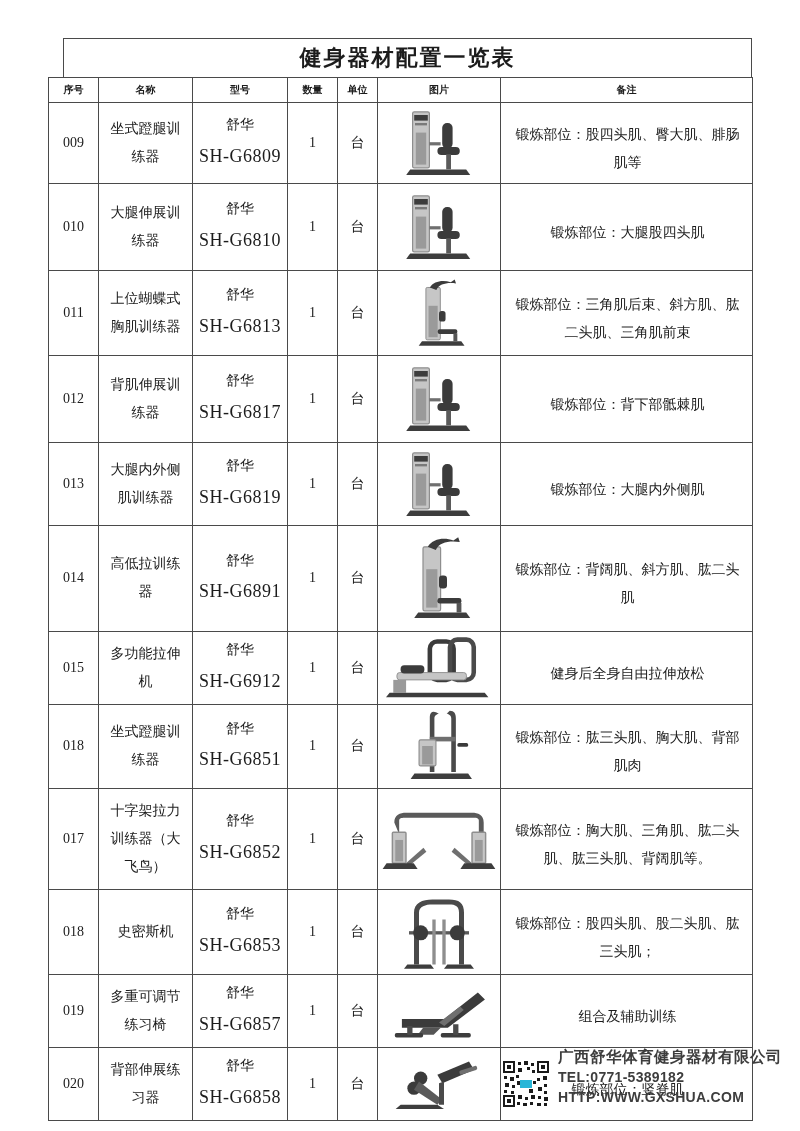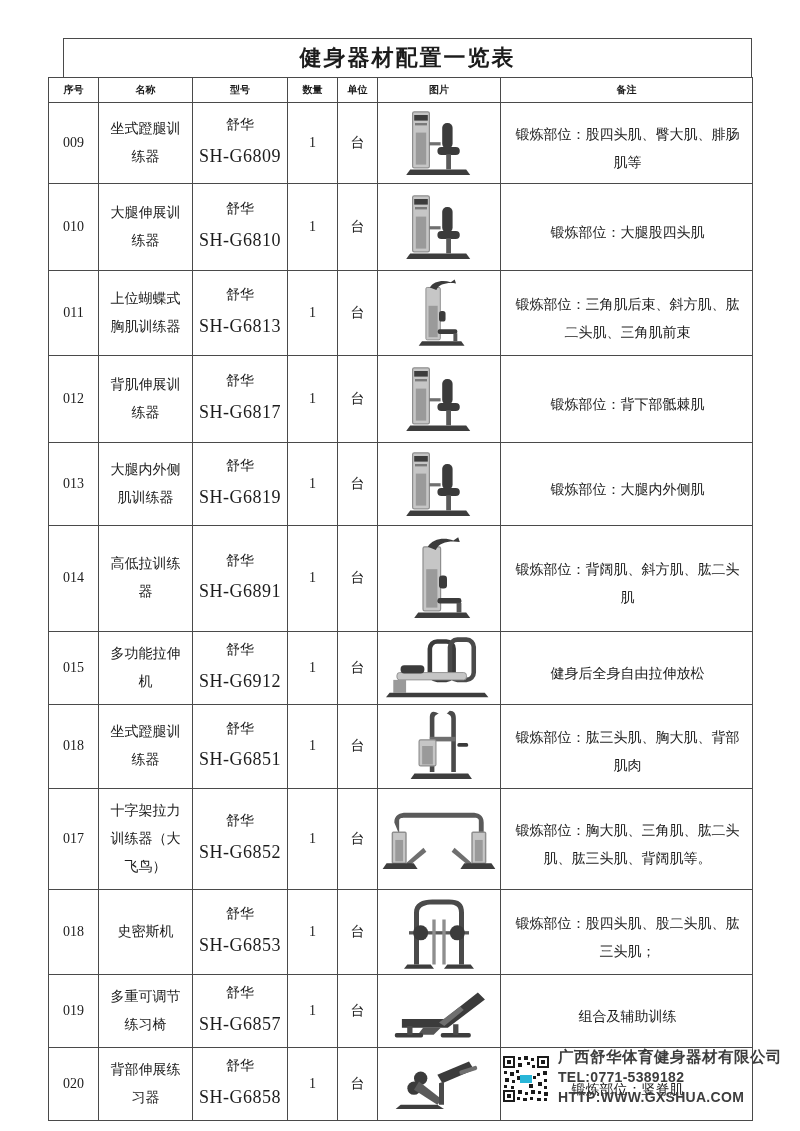--- a/index.html
+++ b/index.html
@@ -77,21 +77,21 @@
   tbody tr:nth-child(6) td.photo svg{height:100px;width:96px;}
   tbody tr:nth-child(7) td.photo svg{height:64px;width:112px;}
   tbody tr:nth-child(8) td.photo svg{height:78px;width:92px;}
   tbody tr:nth-child(9) td.photo svg{height:68px;width:118px;}
   tbody tr:nth-child(10) td.photo svg{height:78px;width:100px;}
   tbody tr:nth-child(11) td.photo svg{height:56px;width:106px;}
   tbody tr:nth-child(12) td.photo svg{height:56px;width:100px;}
   
   .stamp{
     position:absolute;left:503px;top:1048px;width:260px;
-    display:flex;align-items:center;gap:9px;
+    display:flex;align-items:flex-end;gap:9px;
     font-family:"Liberation Sans","DejaVu Sans",sans-serif;
     color:var(--stamp);
     z-index:5;
   }
   .stamp .qr{flex:0 0 auto;width:46px;height:46px;margin-top:3px;}
   .stamp .lines{flex:1;}
   .stamp .company{font-size:15.5px;font-weight:bold;white-space:nowrap;letter-spacing:0.5px;line-height:1.2;}
   .stamp .tel,.stamp .url{font-size:14px;font-weight:bold;letter-spacing:0.3px;line-height:1.45;}
   .hidden-defs{position:absolute;width:0;height:0;overflow:hidden;}
 </style>

